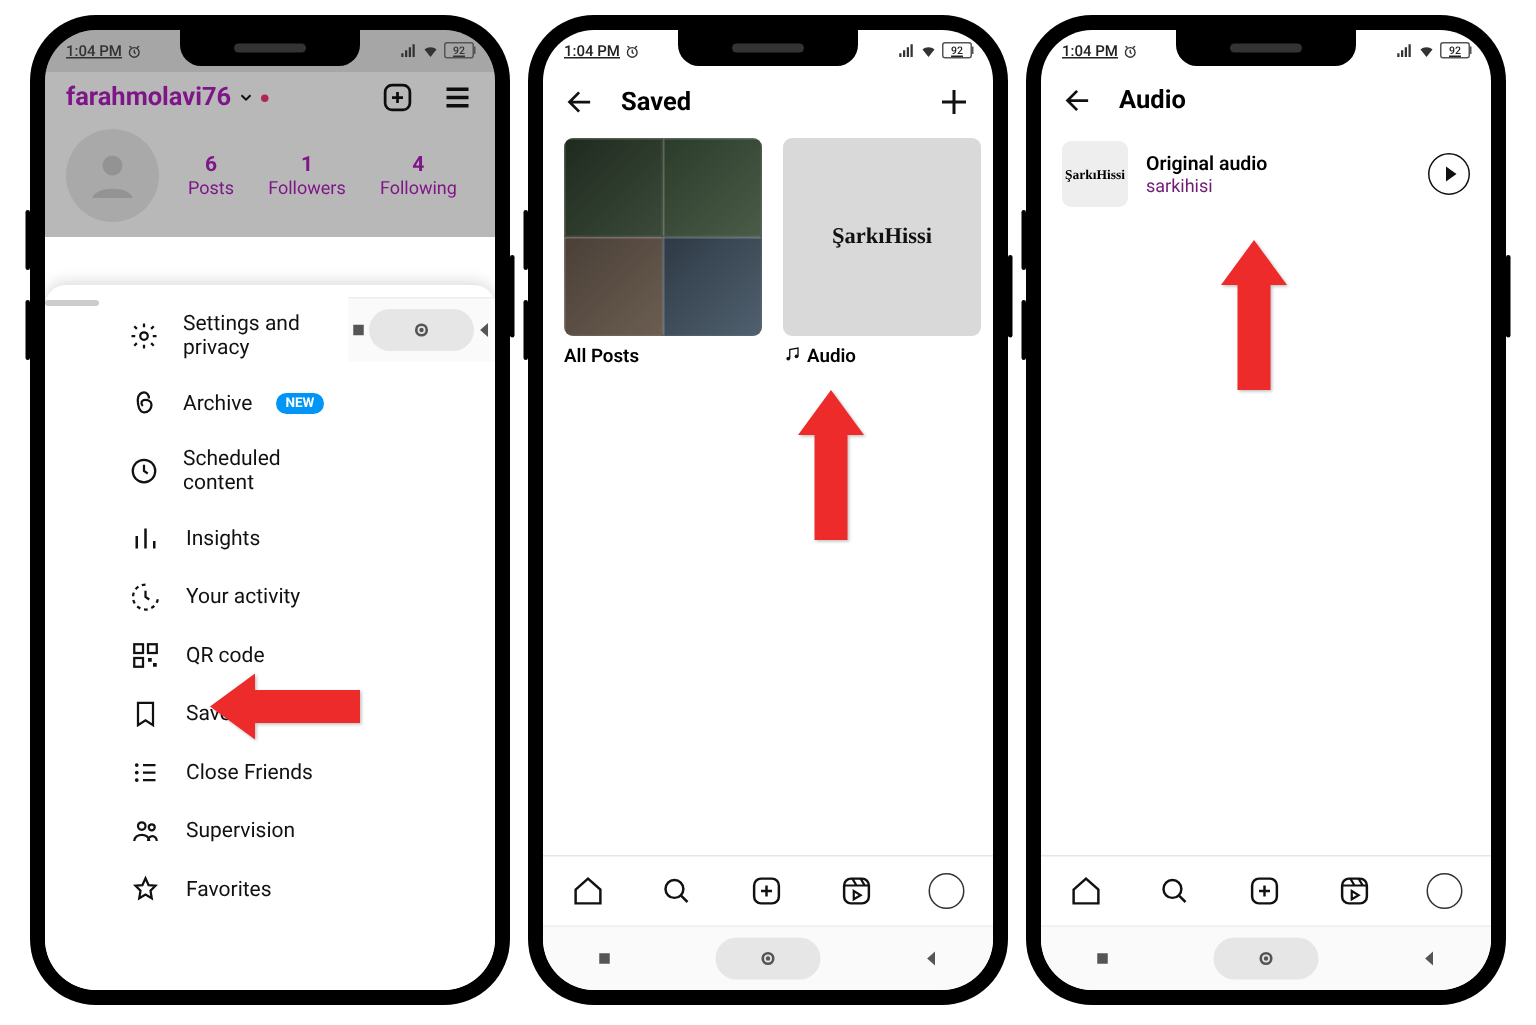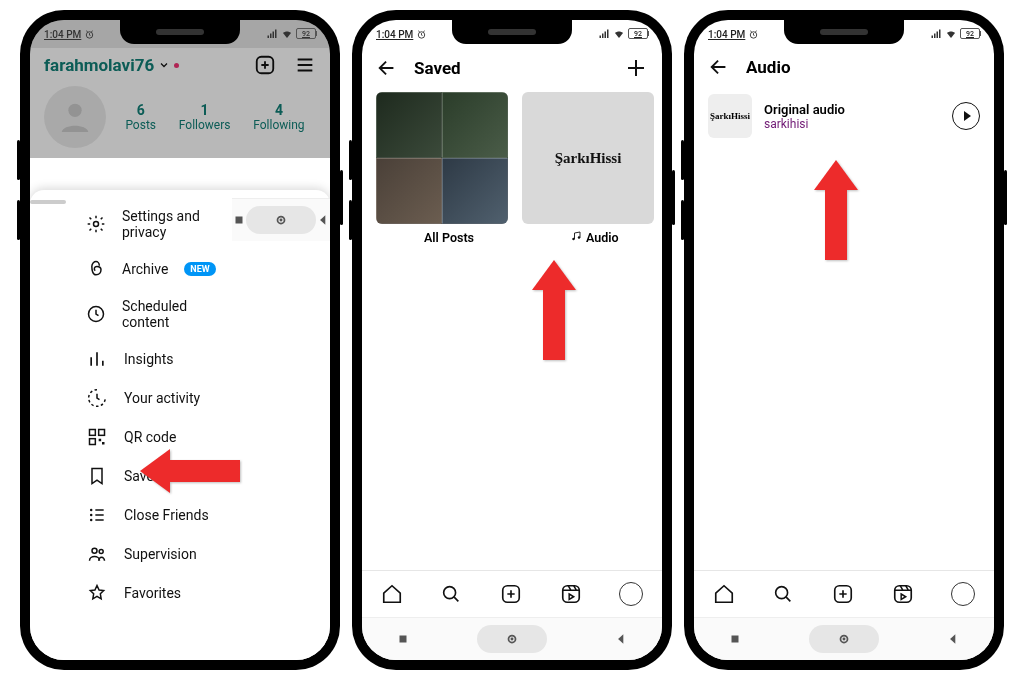--- a/index.html
+++ b/index.html
@@ -102,21 +102,21 @@
     width:70px; height:28px; background:#e6e6e6; border-radius:14px;
     display:flex; align-items:center; justify-content:center;
   }
   .nav-icon { width:14px; height:14px; }
 
   
   .profile-header {
     padding: 6px 14px 10px 14px;
     position:relative;
     z-index:2;
-    color:#0f766e;
+    color:#a21caf;
   }
   .dimmed .profile-header { filter: brightness(0.78);}
   .ph-row1{ display:flex; align-items:center; justify-content:space-between; }
   .username{ font-weight:700; font-size:17px; display:flex; align-items:center; gap:4px;}
   .red-dot{ width:5px;height:5px;background:#e1306c;border-radius:50%;}
   .ph-actions{ display:flex; gap:18px; }
   
   .ph-row2{ display:flex; align-items:center; margin-top:10px; gap:8px;}
   .avatar-lg {
     width:62px;height:62px;border-radius:50%;background:#d9d9d9;
@@ -199,21 +199,21 @@
   .grid4 > div{ background:#3e4640; border:0.5px solid rgba(255,255,255,0.15);}
   .grid4 > div:nth-child(1){ background:linear-gradient(135deg,#1e2a1e,#3b4a3a);}
   .grid4 > div:nth-child(2){ background:linear-gradient(135deg,#2b3d2a,#4a5c48);}
   .grid4 > div:nth-child(3){ background:linear-gradient(135deg,#4a4038,#6b5d50);}
   .grid4 > div:nth-child(4){ background:linear-gradient(135deg,#2e3a46,#50606e);}
   .thumb-audio{
     background:#ececec; display:flex; align-items:center; justify-content:center;
     font-family: Georgia, serif;
     color:#111;
   }
-  .coll .label{ font-size:12.5px; font-weight:600; margin-top:6px; display:flex; gap:4px;margin-left:48px;}
+  .coll .label{ font-size:12.5px; font-weight:600; margin-top:6px; display:flex; gap:4px;}
 
   
   .ig-nav{
     height:46px; display:flex; justify-content:space-around; align-items:center; border-top:1px solid #e6e6e6;
     margin-top:auto;
   }
   .avatar-sm{ width:22px;height:22px;border:1.4px solid #333;border-radius:50%;}
 
   
   .audio-row{

